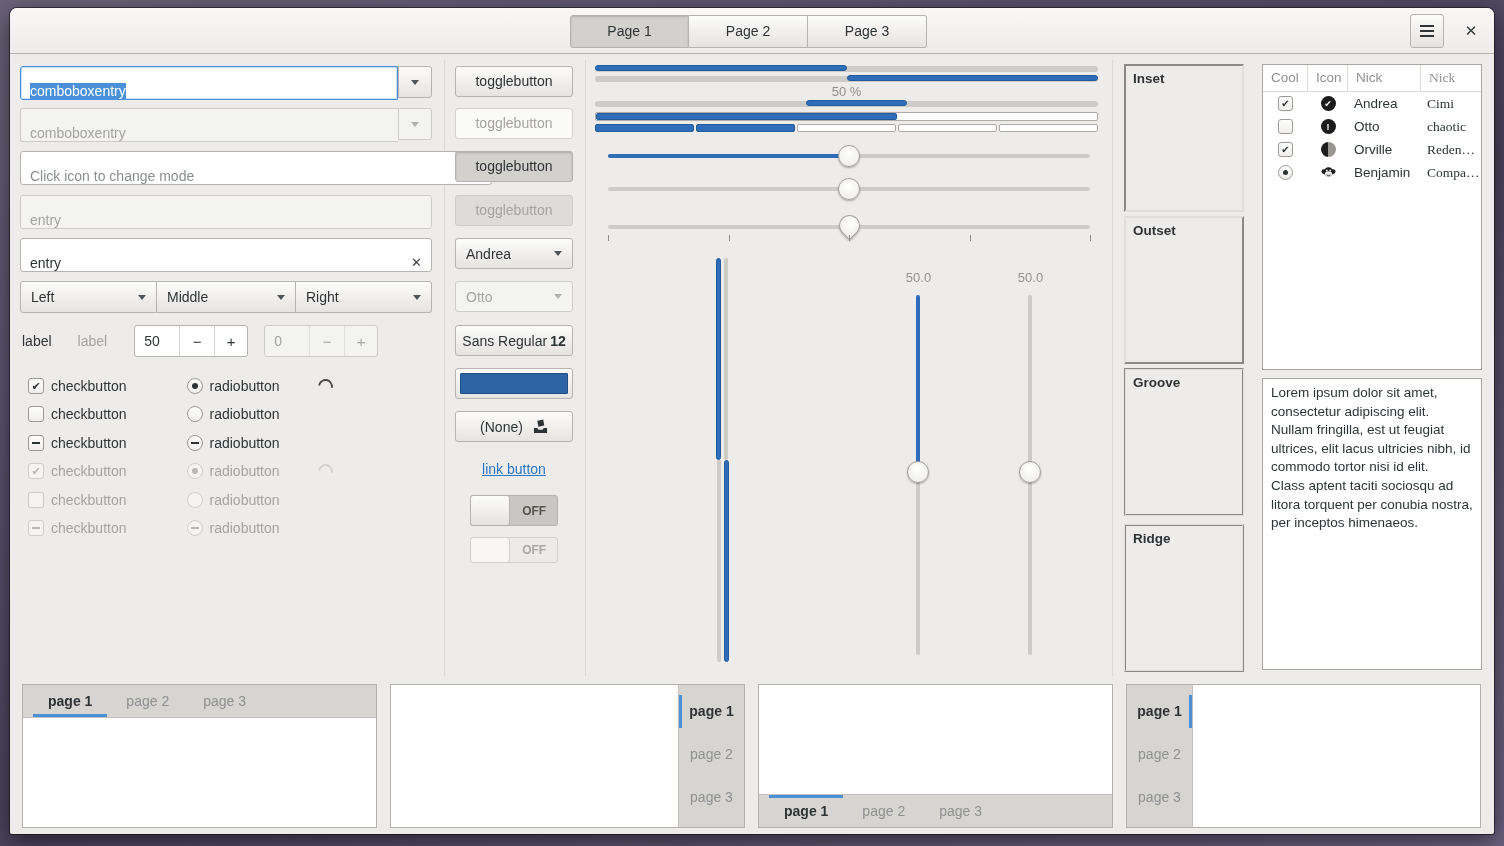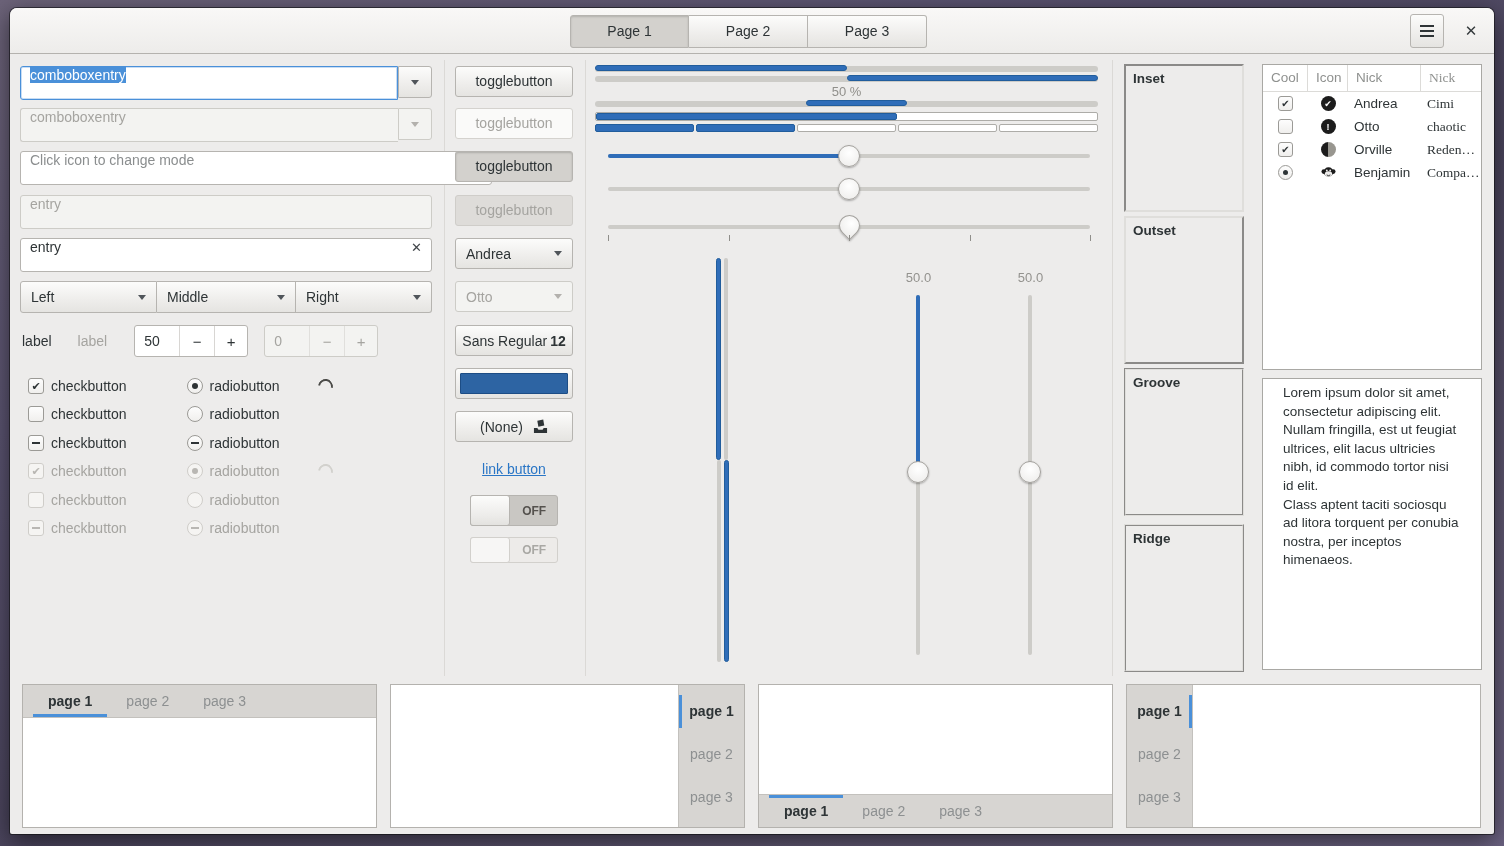--- a/index.html
+++ b/index.html
@@ -42,21 +42,21 @@
   .sep{ position:absolute; width:1px; background:#dbd9d6; top:52px; height:616px; }
   .btn{
     background:linear-gradient(#fcfcfb,#eeedeb 60%,#e5e4e1);
     border:1px solid #b6b4b0; border-radius:3px; text-align:center;
   }
   .btn.active{ background:#d3d1cd; box-shadow:inset 0 1px 2px rgba(0,0,0,.18); }
   .btn.dis{ background:#fafaf9; border-color:#d4d2ce; color:#a5a4a0; box-shadow:none; }
   .btn.dis-active{ background:#dedcd9; border-color:#cfcdc9; color:#a5a4a0; box-shadow:none; }
   .entry{
     height:32px; background:#fff; border:1px solid #b6b4b0; border-radius:3px;
-    display:flex; align-items:flex-end; padding:16px 9px;
+    display:flex; align-items:flex-start; padding:16px 9px;
   }
   .entry.dis{ background:#f3f3f1; border-color:#cdccc7; color:#a5a4a0; }
   .entry.focus{ border-color:#4a90d9; box-shadow:inset 0 0 0 1px rgba(74,144,217,.3); }
   .placeholder{ color:#8b8e8f; }
   .sel{ background:#4a90d9; color:#fff; }
   .arrow-down{ width:0; height:0; border-left:4px solid transparent; border-right:4px solid transparent; border-top:5px solid #50555a; }
   .arrow-down.dim{ border-top-color:#b3b1ad; }
   .combo{ display:flex; align-items:center; justify-content:space-between; padding:0 10px; height:32px; }
   
   .ck{ width:16px; height:16px; border:1px solid #9b9a96; border-radius:3px; background:linear-gradient(#fdfdfd,#f0efed);
@@ -102,21 +102,21 @@
   .tree-row{ display:flex; height:23px; align-items:center; }
   .tc-cool{ width:45px; display:flex; justify-content:center; }
   .tc-icon{ width:40px; display:flex; justify-content:center; }
   .tc-name{ width:73px; padding-left:6px; }
   .tc-nick{ width:60px; padding-left:6px; white-space:nowrap; overflow:hidden;font-family:Liberation Serif, serif; }
   .emb{ width:15px; height:15px; border-radius:50%; background:#1c1c1c; color:#fff; font-size:9px; font-weight:bold;
         display:flex; align-items:center; justify-content:center; }
   .halfmoon{ width:15px; height:15px; border-radius:50%; background:linear-gradient(90deg,#1c1c1c 50%,#98968f 50%); }
   .tck{ width:15px; height:15px; font-size:10px; }
   
-  .textview{ position:absolute; background:#fff; border:1px solid #a9a8a4; padding:5px 20px; font-size:13.5px; line-height:18.6px; overflow:hidden; }
+  .textview{ position:absolute; background:#fff; border:1px solid #a9a8a4; padding:5px 8px; font-size:13.5px; line-height:18.6px; overflow:hidden; }
   
   .nb{ position:absolute; top:676px; width:355px; height:144px; background:#fff; border:1px solid #b4b2ae; display:flex; }
   .nb-strip{ background:#d7d5d2; }
   .tab{ color:#8d9091; position:relative; white-space:nowrap; }
   .tab.active{ color:#2e3436; font-weight:bold; }
   .nb-h .nb-strip{ height:33px; display:flex; padding-left:8px; border-bottom:1px solid #c3c1bd; }
   .nb-h .tab{ line-height:33px; padding:0 17px; }
   .nb-h .tab.active::after{ content:""; position:absolute; left:2px; right:2px; bottom:0; height:3px; background:#4a90d9; }
   .nb-v .nb-strip{ width:66px; padding-top:5px; }
   .nb-v .tab{ display:block; height:43px; line-height:43px; text-align:center; }

